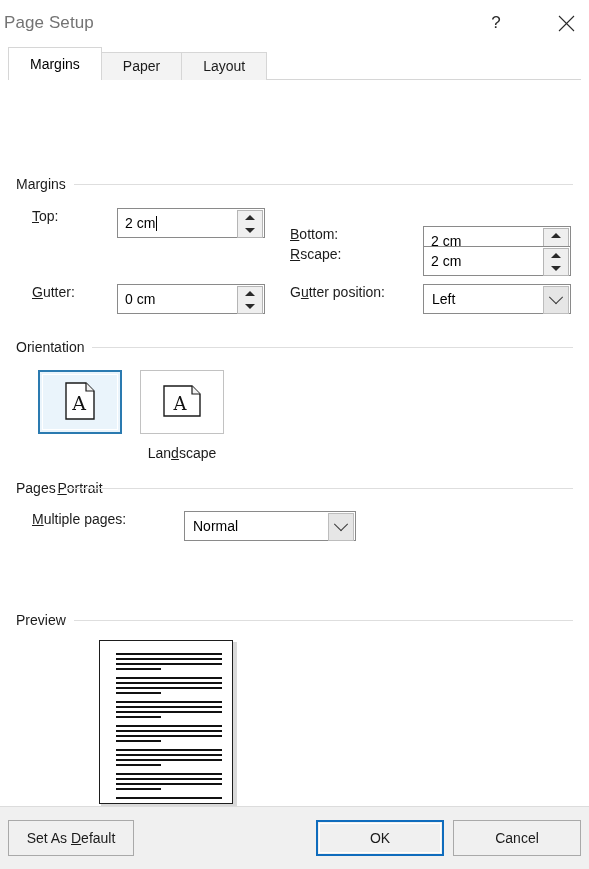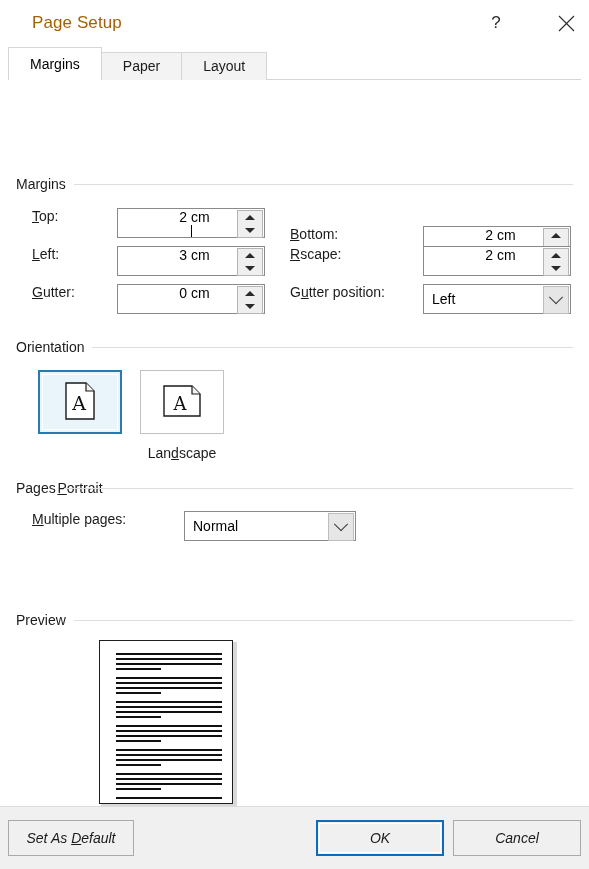--- a/index.html
+++ b/index.html
@@ -20,22 +20,22 @@
   
   .titlebar {
     height: 46px;
     display: flex;
     align-items: center;
     background: #ffffff;
     position: relative;
   }
   .title-text {
     font-size: 17px;
-    color: #a16207;
-    margin-left: 32px;
+    color: #737373;
+    margin-left: 4px;
     letter-spacing: .1px;
   }
   .title-buttons {
     position: absolute;
     right: 0; top: 0;
     height: 46px;
     display: flex;
     align-items: center;
   }
   .title-btn {
@@ -128,21 +128,20 @@
   
   .spin {
     position: relative;
     width: 148px;
     height: 30px;
     border: 1px solid #8a8a8a;
     background: #ffffff;
     box-sizing: border-box;
     display: flex;
     align-items: center;
-    flex-direction: column;
   }
   .spin .val {
     padding-left: 7px;
     font-size: 14px;
     color: #000;
     white-space: nowrap;
   }
   .caret {
     display: inline-block;
     width: 1px;
@@ -265,21 +264,20 @@
     background: #111111;
   }
 
   
   .footer {
     position: absolute;
     left: 0; right: 0; bottom: 0;
     height: 62px;
     background: #f0f0f0;
     border-top: 1px solid #dcdcdc;
-    font-style: italic;
   }
   .btn {
     position: absolute;
     height: 36px;
     box-sizing: border-box;
     border: 1px solid #a9a9a9;
     background: #f0f0f0;
     font-size: 14px;
     color: #1b1b1b;
     display: flex;
@@ -352,34 +350,20 @@
         <span class="spin-btn">
             <span class="tri-up"></span>
           </span>
         <span class="spin-btn">
             <span class="tri-down"></span>
           </span>
       </span>
     </span>
   </div>
 
-  <div class="field-row" style="left:32px; top:166px;">
-    <span class="field-label" style="width:85px;"><u>L</u><span>eft:</span></span>
-    <span class="spin">
-      <span class="val">3 cm</span>
-      <span class="spin-btns">
-        <span class="spin-btn">
-            <span class="tri-up"></span>
-          </span>
-        <span class="spin-btn">
-            <span class="tri-down"></span>
-          </span>
-      </span>
-    </span>
-  </div>
 
   <div class="field-row" style="left:290px; top:166px;">
     <span class="field-label" style="width:133px;"><u>R</u><span>scape:</span></span>
     <span class="spin">
       <span class="val">2 cm</span>
       <span class="spin-btns">
         <span class="spin-btn">
             <span class="tri-up"></span>
           </span>
         <span class="spin-btn">

